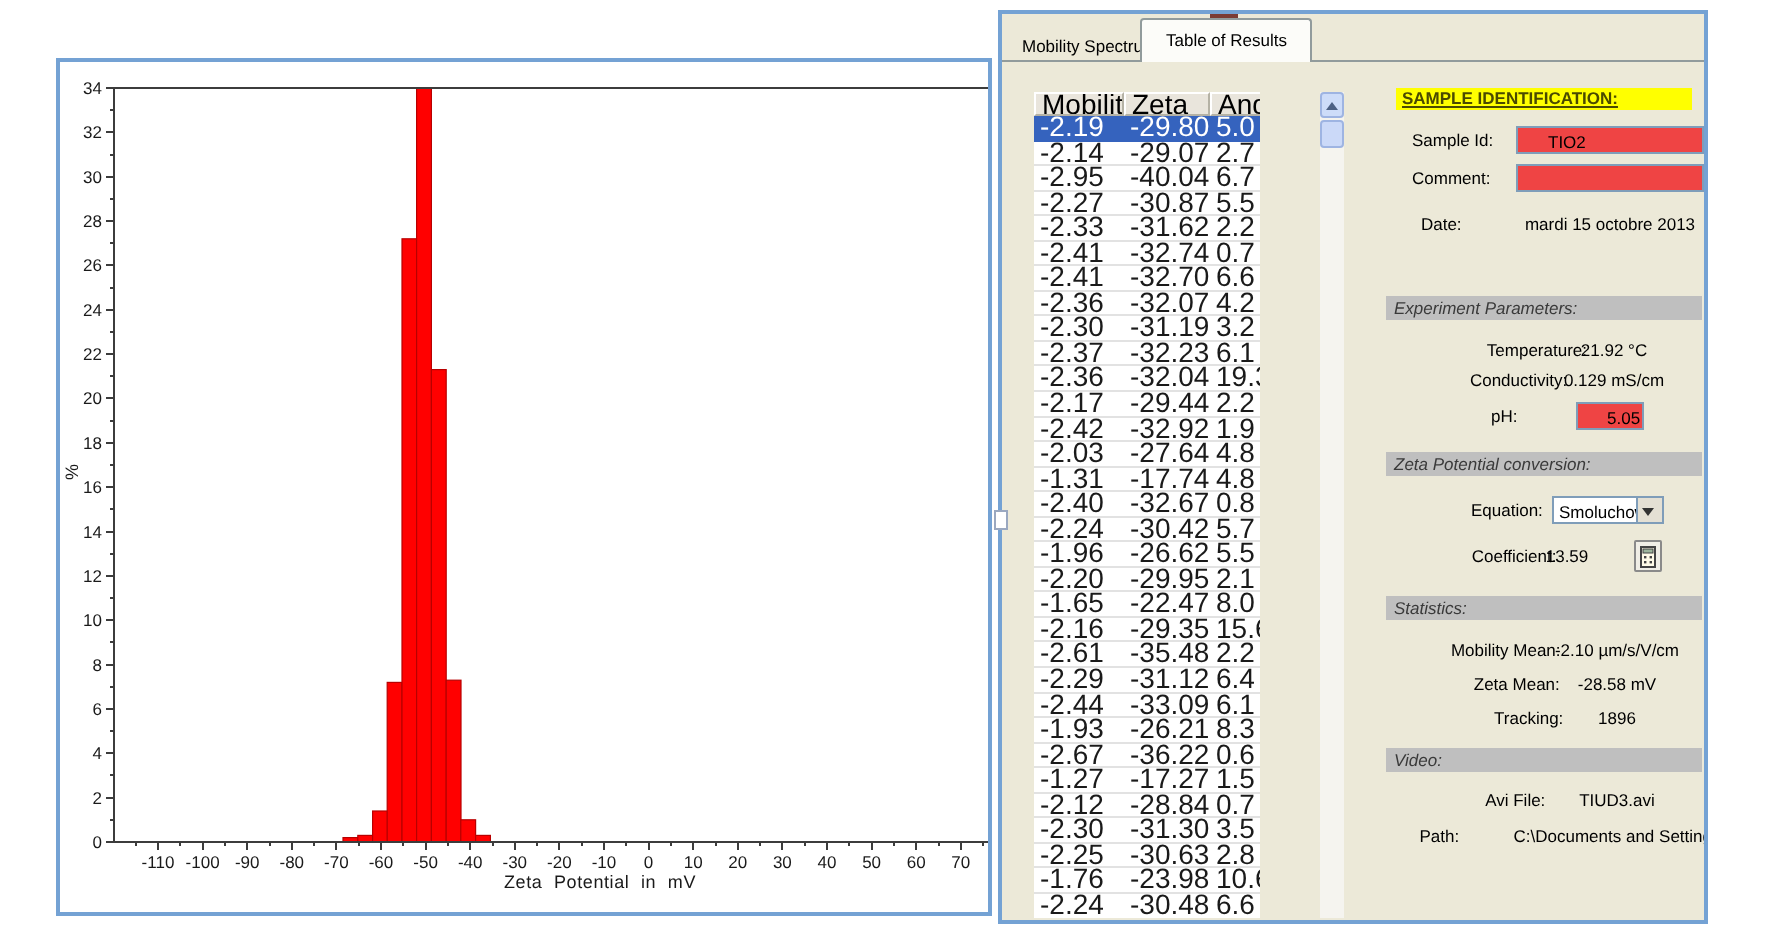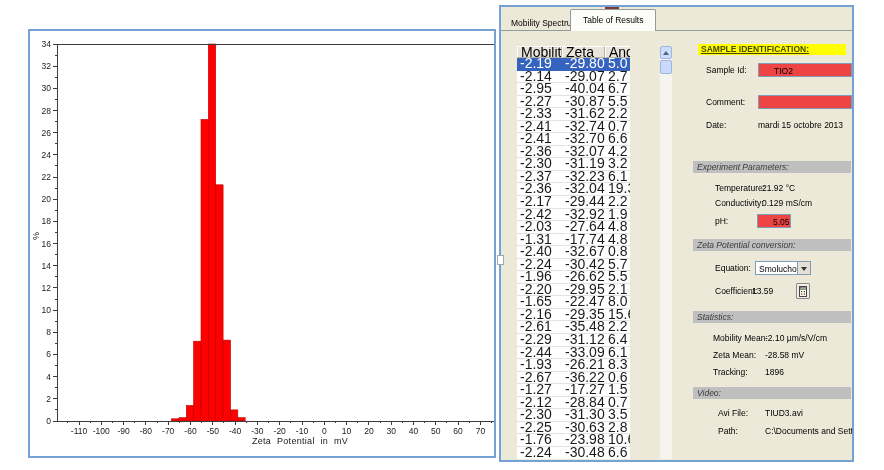--- a/index.html
+++ b/index.html
@@ -33,29 +33,29 @@
   
   .sb-track{position:absolute;left:159px;top:39px;width:12px;bottom:1px;background:#f5f4ef;}
   .sb-up{position:absolute;left:0;top:0;width:12px;height:13px;background:#cddcf9;border:1px solid #9eb4e2;border-radius:2px;box-sizing:border-box;}
   .sb-arrow{position:absolute;left:2px;top:4px;width:0;height:0;border-left:3.5px solid transparent;border-right:3.5px solid transparent;border-bottom:4px solid #4d6185;}
   .sb-thumb{position:absolute;left:0;top:14px;width:12px;height:14px;background:#cbd9f8;border:1px solid #9eb4e2;border-radius:2px;box-sizing:border-box;}
 
   
   #form-host{position:absolute;left:192px;top:0;width:159px;bottom:0;font-size:8.5px;color:#000;}
   .highlight-bar{margin:37px 0 0 5px;width:148px;height:11px;line-height:11px;background:#ffff00;color:#4a4a00;font-weight:bold;text-decoration:underline;padding-left:3px;box-sizing:border-box;white-space:nowrap;overflow:hidden;}
   .section-bar{width:158px;height:12px;line-height:12px;background:#bfbfbf;color:#3a3a3a;padding-left:4px;box-sizing:border-box;white-space:nowrap;overflow:hidden;font-style:italic;}
-  .form-row{display:flex;align-items:center;padding-left:22px;height:12px;white-space:nowrap;}
+  .form-row{display:flex;align-items:center;padding-left:22px;height:12px;white-space:nowrap;justify-content:center;}
   .flabel{display:inline-block;width:47px;flex-shrink:0;overflow:visible;}
   .fvalue{white-space:nowrap;}
   .xp-input{height:14px;line-height:12px;background:#ef4444;border:1px solid #7f9db9;box-sizing:border-box;padding:1px 15px;overflow:hidden;}
   .sec-sample .form-row{padding-left:13px;height:16px;}
   .sec-sample .flabel{width:52px;}
   .sec-sample .xp-input{width:94px;}
   .row-sample-id{margin-top:7px;}
-  .row-comment{margin-top:16px;}
+  .row-comment{margin-top:3px;}
   .row-date{margin-top:7px;height:12px;margin-bottom:28px;}
   .row-temperature{margin-top:9px;}
   .row-conductivity{margin-top:3px;}
   .row-ph{margin-top:4px;height:16px;margin-bottom:10px;}
   .row-ph .flabel{width:42px;}
   .row-ph .xp-input{width:34px;text-align:center;}
   .row-equation{margin-top:9px;height:16px;}
   .row-equation .flabel{width:40px;}
   .row-coefficient{margin-top:7px;height:16px;margin-bottom:12px;}
   .row-coefficient .flabel{width:37px;}

